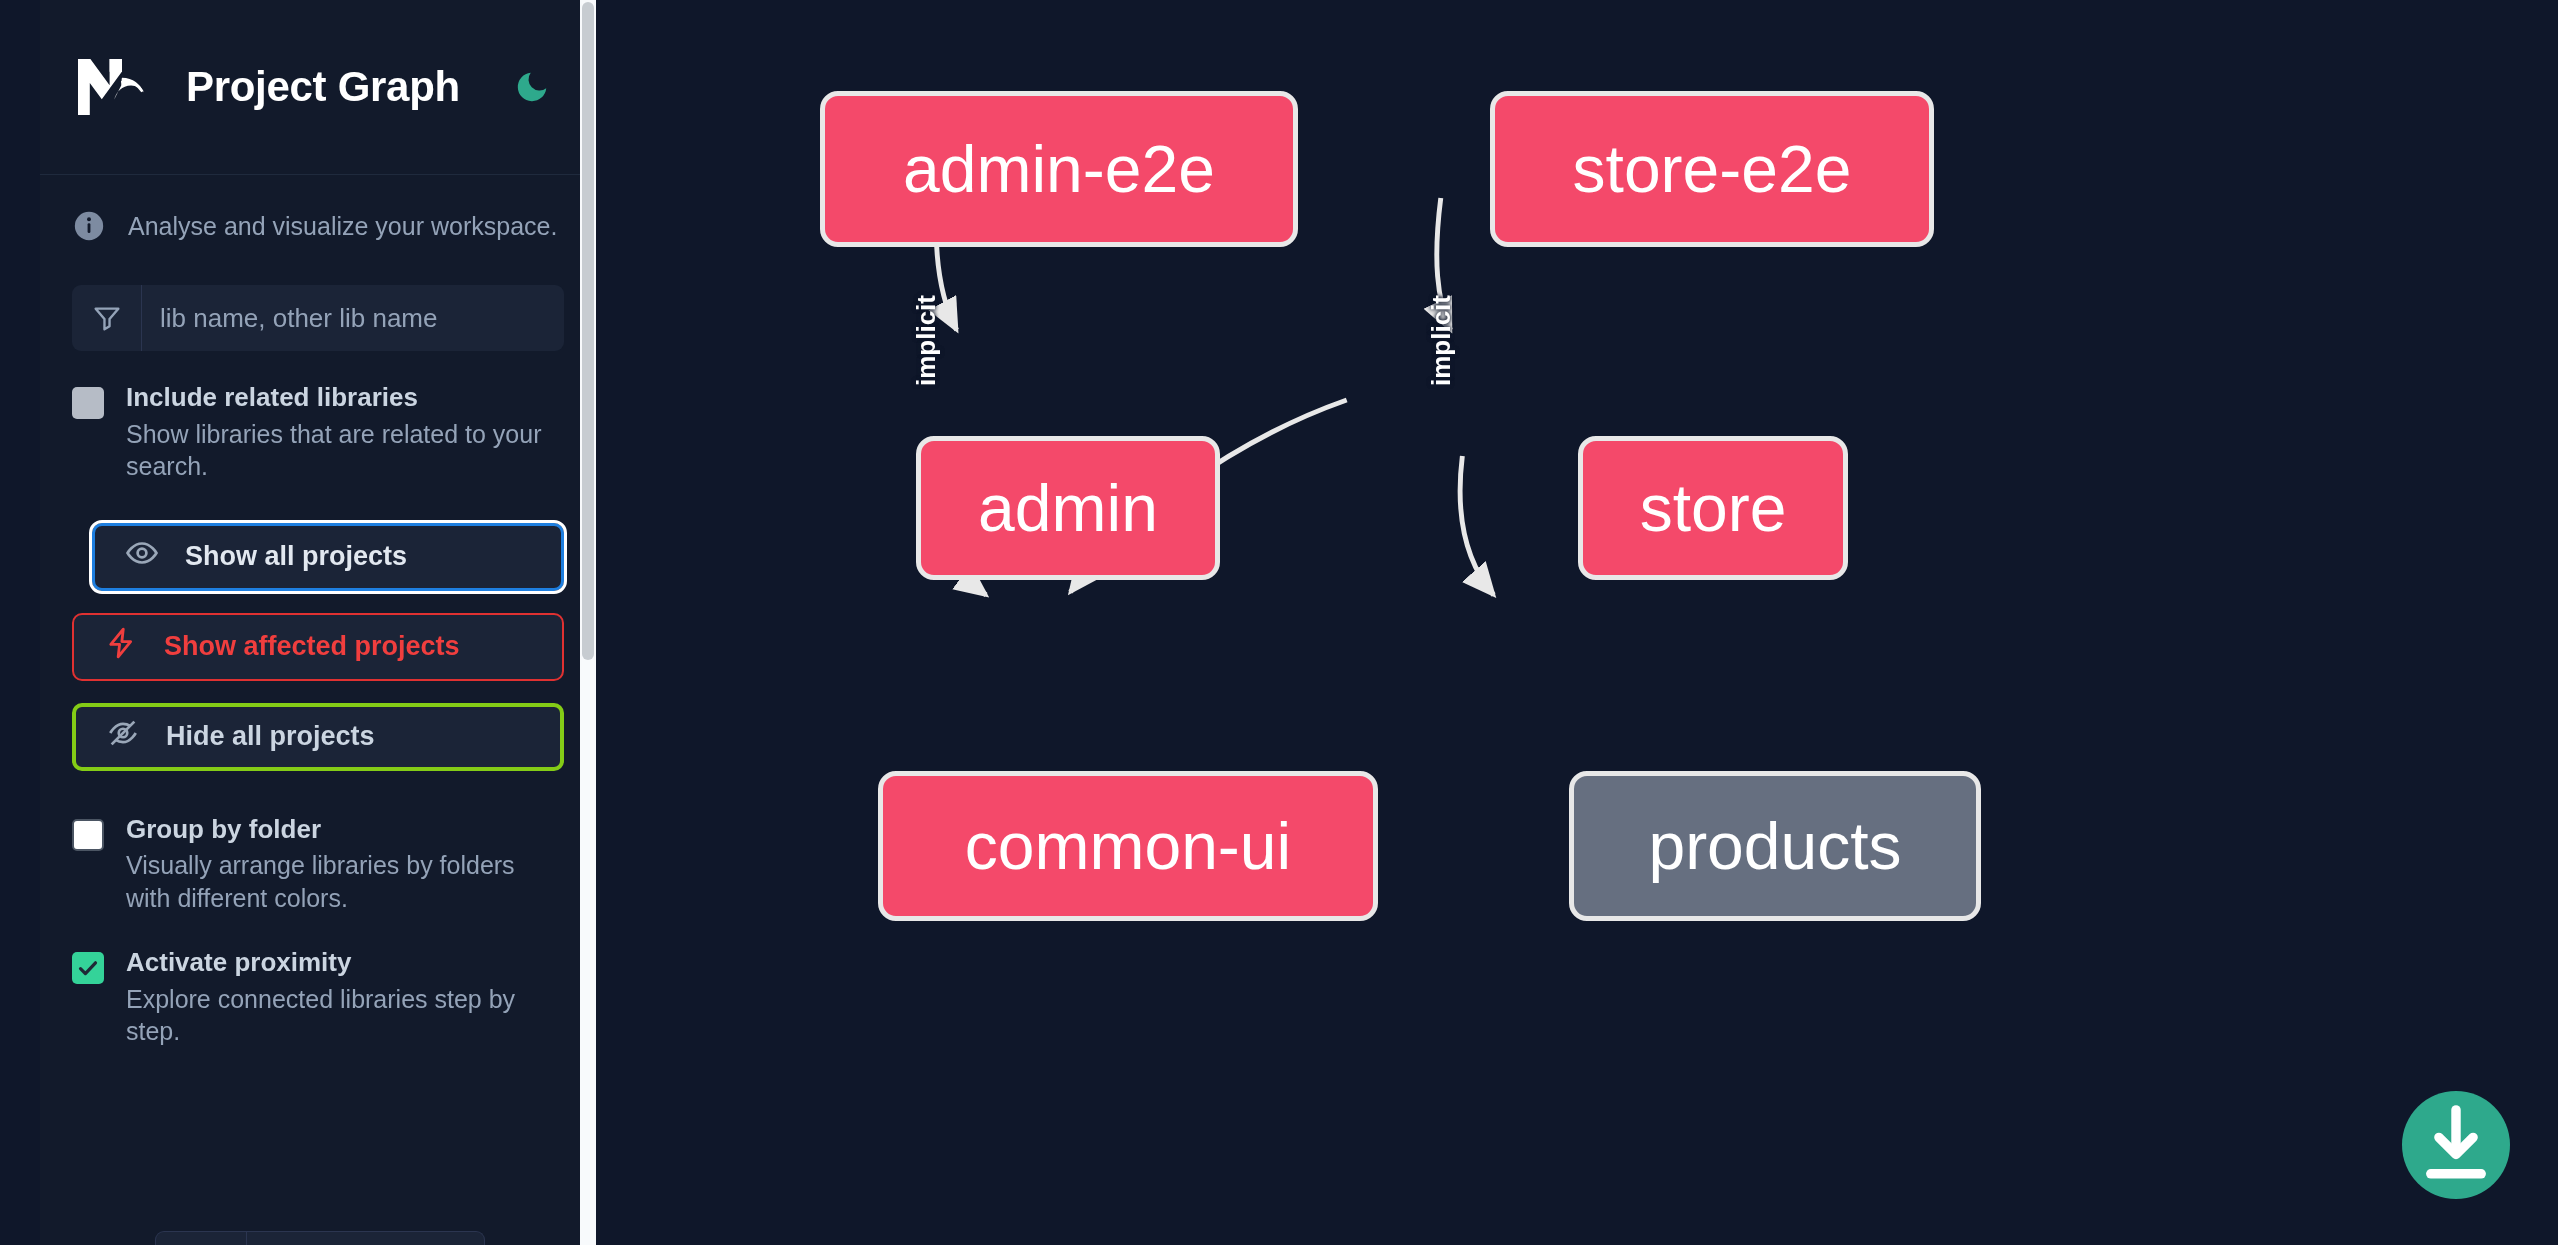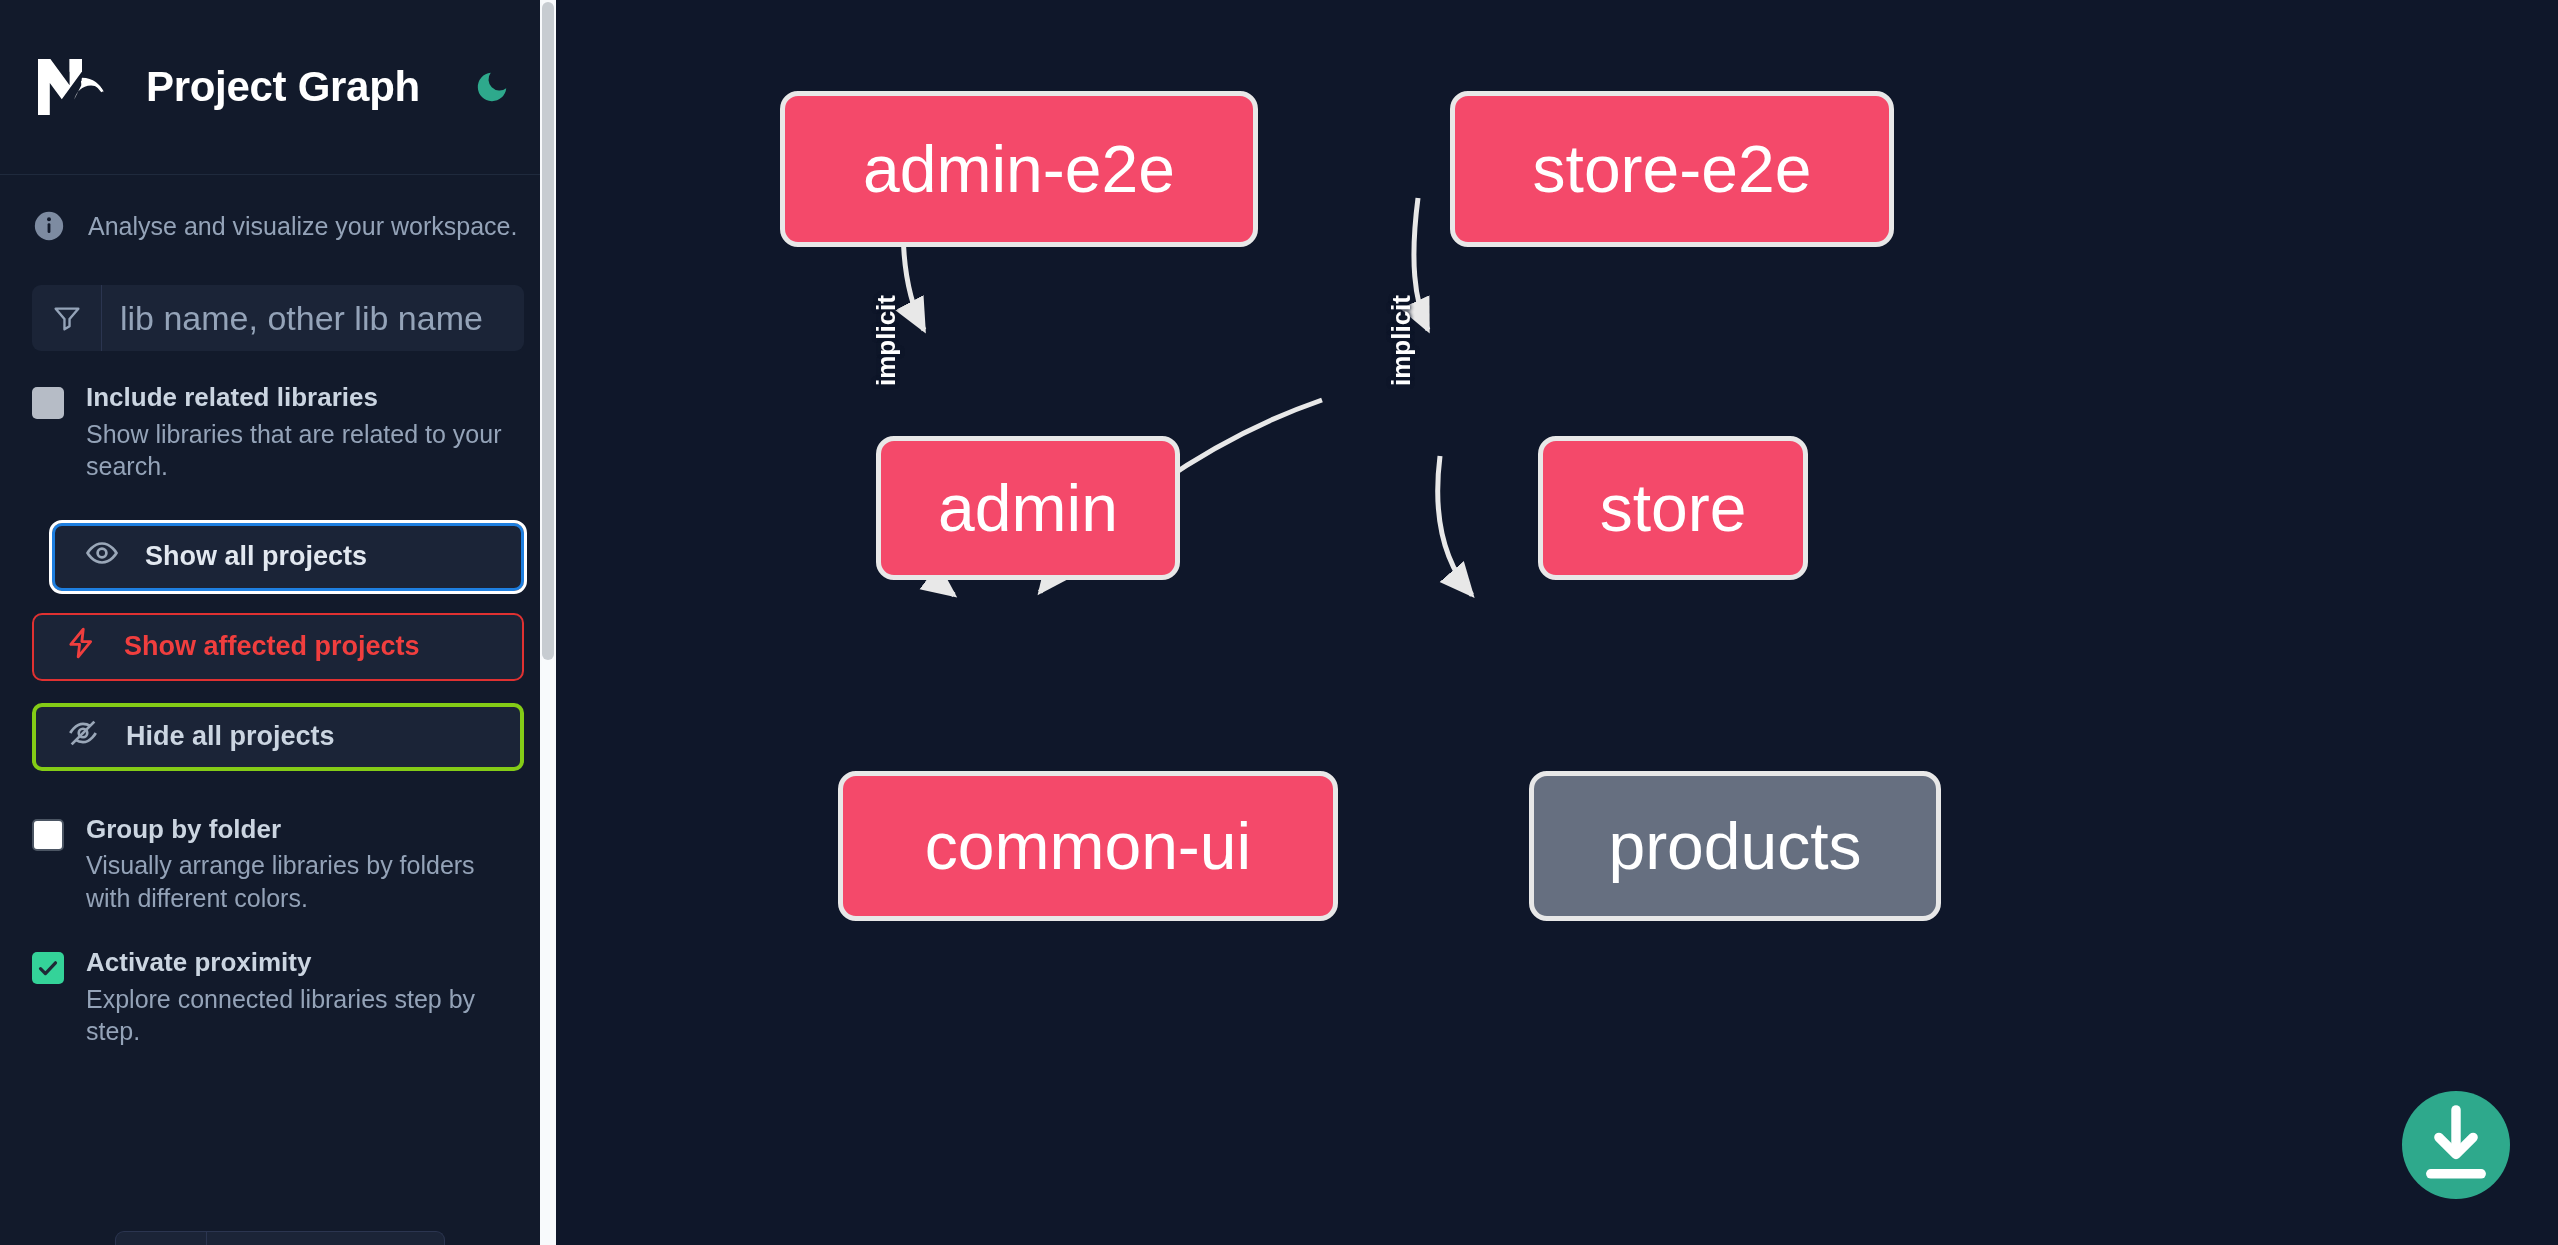--- a/index.html
+++ b/index.html
@@ -2,21 +2,21 @@
 <html><head>
 <meta charset="utf-8">
 <style>
   * { box-sizing: border-box; margin: 0; padding: 0; }
   html, body {
     width: 2558px; height: 1245px;
     background: #0f172a;
     font-family: "Liberation Sans", sans-serif;
     overflow: hidden;
   }
-  #app { position: relative; width: 2558px; height: 1245px; display: flex; }
+  #app { position: relative; width: 2558px; height: 1245px; display: flex; padding-left: 40px; }
 
   
   .sidebar {
     position: relative;
     width: 556px; height: 1245px;
     background: #121a2b;
     flex: 0 0 556px;
     overflow: hidden;
   }
   .sb-header {
@@ -52,21 +52,21 @@
     display: flex; align-items: stretch;
     overflow: hidden;
   }
   .filter-icon-box {
     width: 70px; display: flex; align-items: center; justify-content: center;
     border-right: 1px solid #2b3550;
     flex: 0 0 70px;
   }
   .filter-input {
     flex: 1; border: none; outline: none; background: transparent;
-    color: #fef9c3; font-size: 34px;
+    color: #fef9c3; font-size: 26px;
     font-family: "Liberation Sans", sans-serif;
     padding: 0 18px;
   }
   .filter-input::placeholder { color: #94a3b8; }
 
   .check-row { display: flex; padding: 30px 32px 0 32px; gap: 22px; }
   .cbox {
     width: 32px; height: 32px; border-radius: 5px; flex: 0 0 32px;
     margin-top: 6px; cursor: pointer;
     display: flex; align-items: center; justify-content: center;

